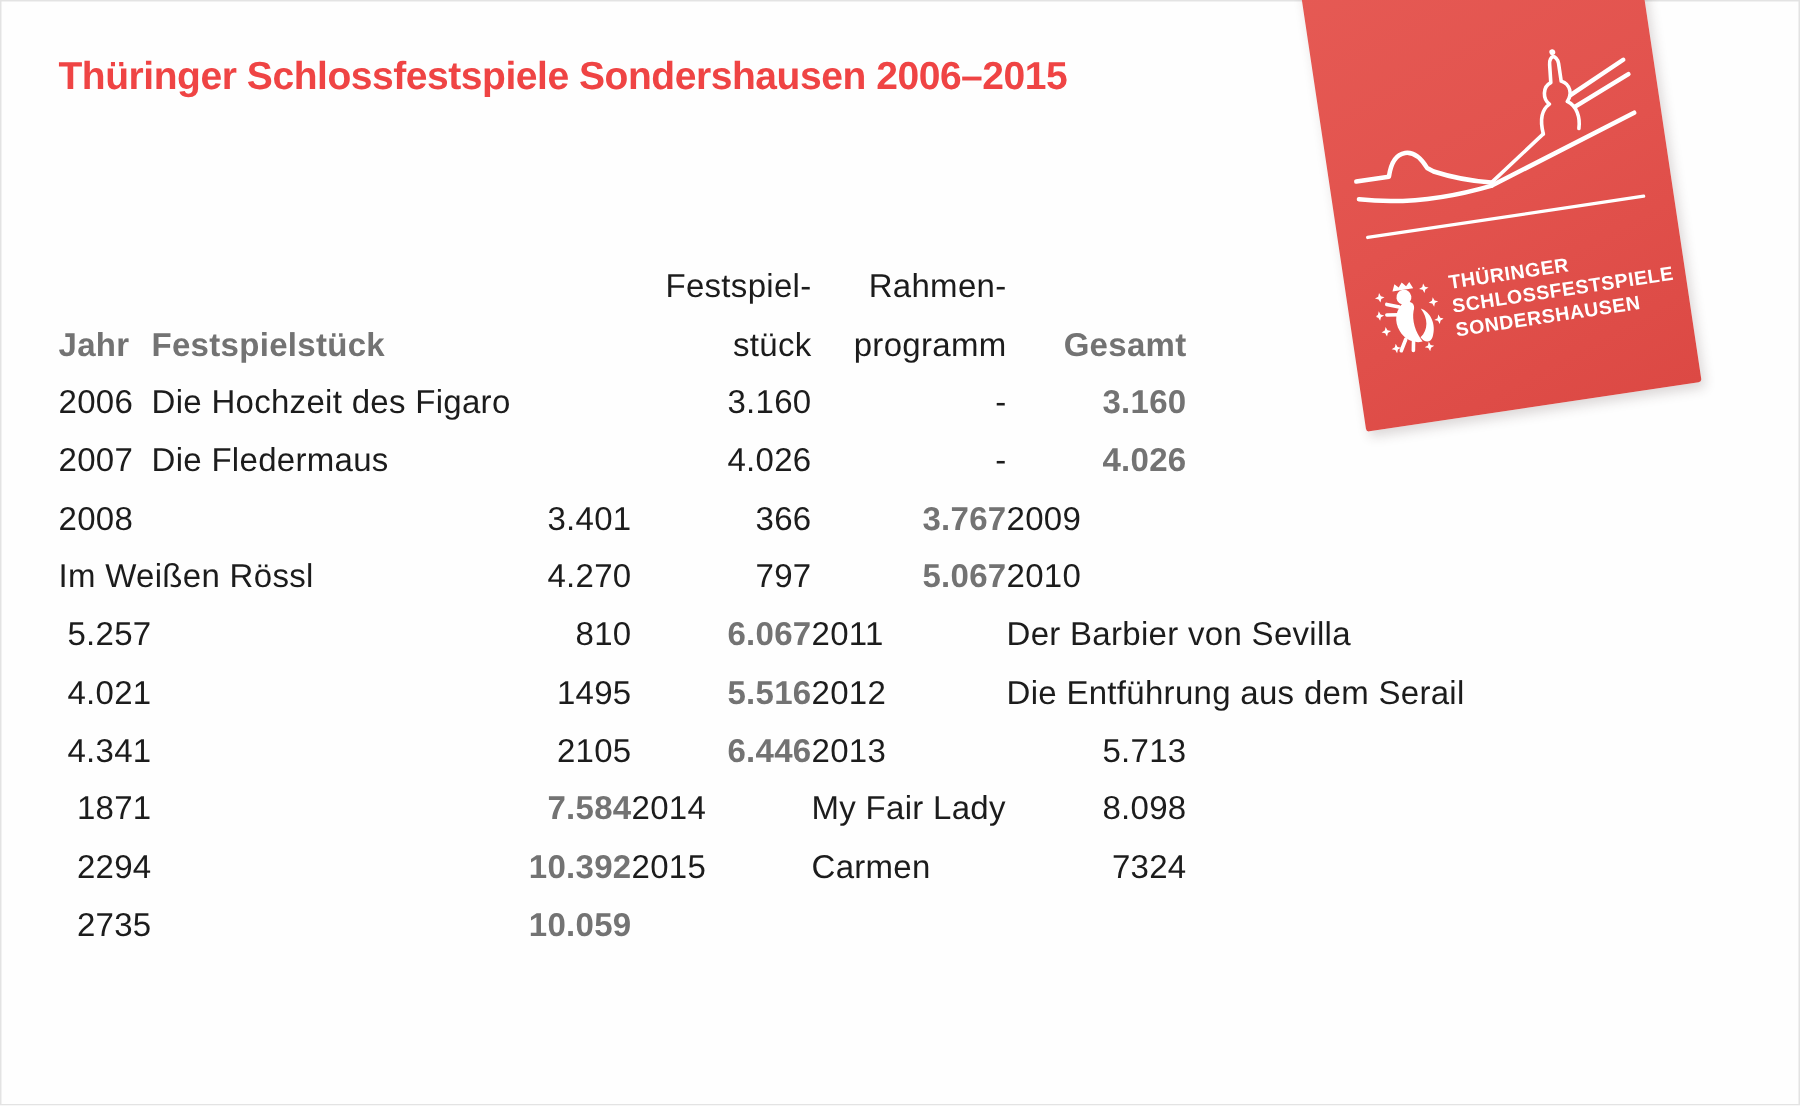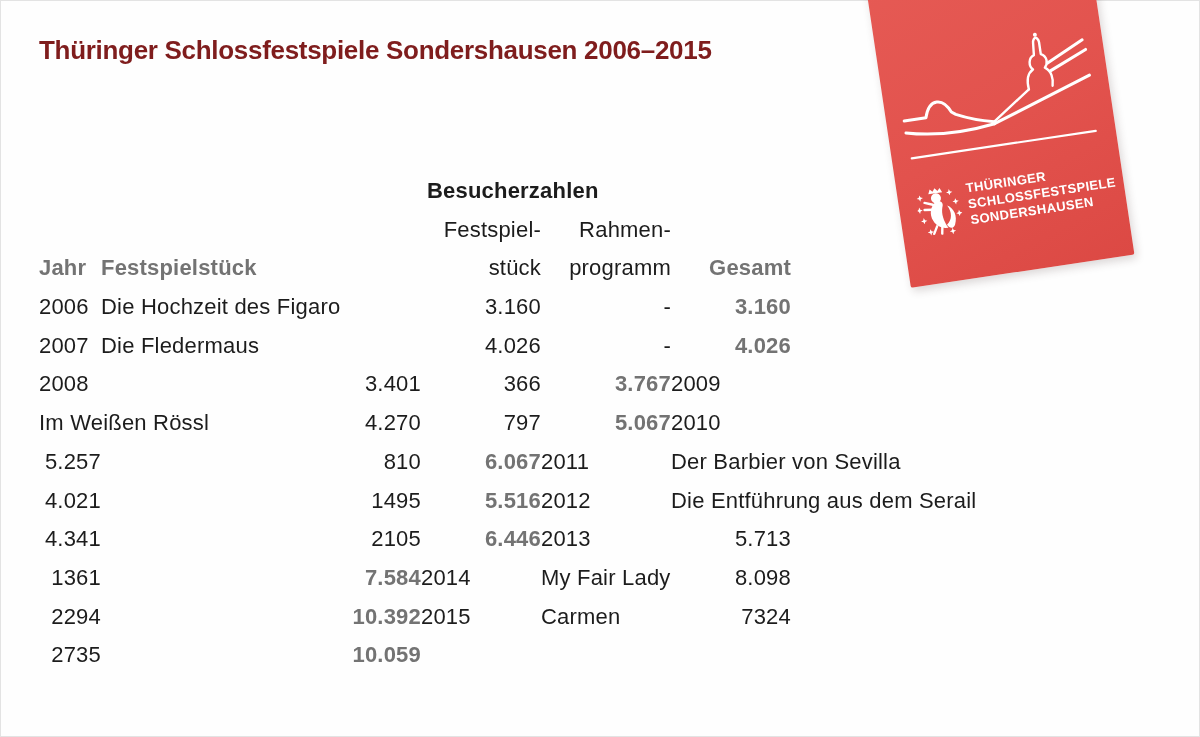--- a/index.html
+++ b/index.html
@@ -9,21 +9,21 @@
     font-family:"Liberation Sans","DejaVu Sans",sans-serif;
     color:#1a1a1a;
   }
   .page{
     position:absolute;inset:0;
     border:1px solid #e3e3e3;box-sizing:border-box;
     background:#fefefe;
   }
   .doc-title{
     position:absolute;left:38px;top:34px;margin:0;
-    font-size:26px;font-weight:700;letter-spacing:-0.3px;color:#7f1d1d;
+    font-size:26px;font-weight:700;letter-spacing:-0.3px;color:#ef4444;
     white-space:nowrap;
   }
   .vtable{
     position:absolute;left:38px;top:177px;
     display:grid;
     grid-template-columns:62px 320px 120px 130px 120px;
     grid-auto-rows:38.7px;
     font-size:22px;letter-spacing:0.2px;color:#1c1c1c;
     align-items:start;line-height:26px;
   }
@@ -57,21 +57,20 @@
 </style>
 </head>
 <body>
 
 <div class="page">
 
   <h1 class="doc-title">Thüringer Schlossfestspiele Sondershausen 2006–2015</h1>
 
   <div class="vtable">
 
-    <div class="cell group-head">Besucherzahlen</div>
 
     <div class="cell c-center col3">Festspiel-</div>
     <div class="cell c-center col4">Rahmen-</div>
 
     <div class="cell c-left bold col1">Jahr</div>
     <div class="cell c-left bold">Festspielstück</div>
     <div class="cell c-center">stück</div>
     <div class="cell c-center">programm</div>
     <div class="cell c-center bold">Gesamt</div>
 
@@ -110,21 +109,21 @@
     <div class="cell c-center bold">5.516</div>
 
     <div class="cell c-left">2012</div>
     <div class="cell c-left">Die Entführung aus dem Serail</div>
     <div class="cell c-center">4.341</div>
     <div class="cell c-center">2105</div>
     <div class="cell c-center bold">6.446</div>
 
     <div class="cell c-left">2013</div>
     <div class="cell c-center">5.713</div>
-    <div class="cell c-center">1361</div>
+    <div class="cell c-center">1871</div>
     <div class="cell c-center bold">7.584</div>
 
     <div class="cell c-left">2014</div>
     <div class="cell c-left">My Fair Lady</div>
     <div class="cell c-center">8.098</div>
     <div class="cell c-center">2294</div>
     <div class="cell c-center bold">10.392</div>
 
     <div class="cell c-left">2015</div>
     <div class="cell c-left">Carmen</div>

